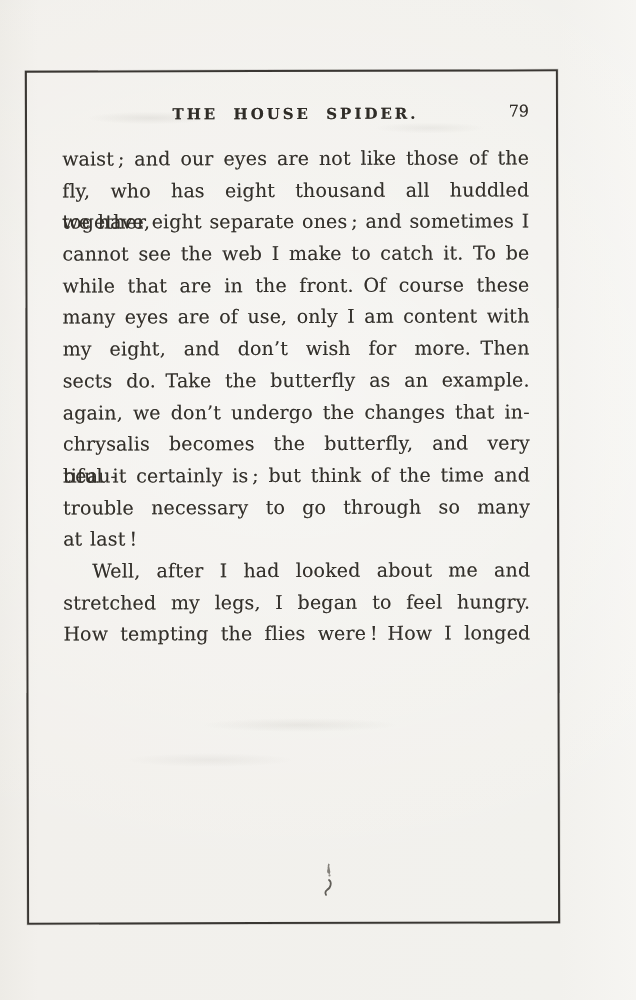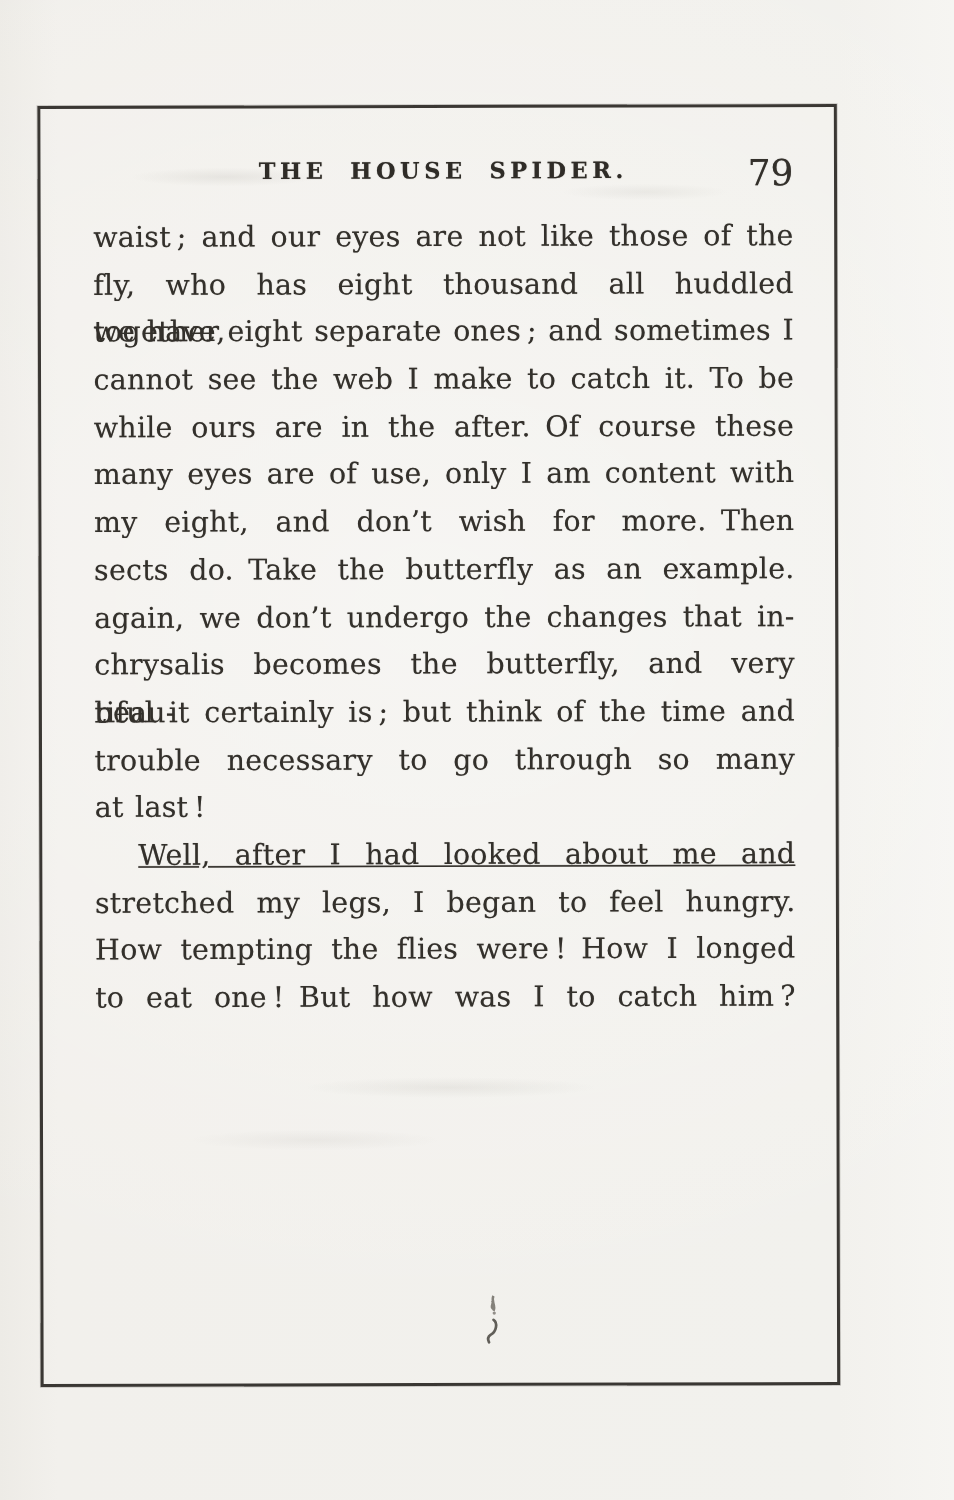--- a/index.html
+++ b/index.html
@@ -59,21 +59,21 @@
     font-weight: bold;
     letter-spacing: 3px;
     word-spacing: 7px;
     color: #2f2c27;
     text-shadow: 0 0 0.6px rgba(47,44,39,0.55);
   }
   .page-number {
     position: absolute;
     right: 0;
     top: -3px;
-    font-size: 24px;
+    font-size: 16px;
     color: #33302b;
     text-shadow: 0 0 0.5px rgba(47,44,39,0.5);
     text-align: right;
   }
   .text-block {
     position: absolute;
     left: 35px;
     top: 71px;
     width: 467px;
     color: #33302b;
@@ -87,21 +87,20 @@
     line-height: 31.7px;
     text-align: justify;
     text-align-last: justify;
     overflow: visible;
   }
   .line.no-fill {
     text-align-last: left;
   }
   .line.indent {
     padding-left: 29px;
-    text-decoration: underline;
   }
   .ink-blot {
     position: absolute;
     left: 291px;
     top: 790px;
     width: 16px;
     height: 36px;
     opacity: 0.8;
   }
 </style>
@@ -114,33 +113,32 @@
     <div class="header">
       <span class="running-title">THE HOUSE SPIDER.</span>
       <span class="page-number">79</span>
     </div>
 
     <div class="text-block" id="text-block">
         <div class="line">waist ; and our eyes are not like those of the</div>
         <div class="line">fly, who has eight thousand all huddled together,</div>
         <div class="line">we have eight separate ones ; and sometimes I</div>
         <div class="line">cannot see the web I make to catch it. To be</div>
-        <div class="line">while ours are in the after. Of course these</div>
+        <div class="line">while that are in the front. Of course these</div>
         <div class="line">many eyes are of use, only I am content with</div>
         <div class="line">my eight, and don’t wish for more. Then</div>
         <div class="line">sects do. Take the butterfly as an example.</div>
         <div class="line">again, we don’t undergo the changes that in-</div>
         <div class="line">chrysalis becomes the butterfly, and very beau-</div>
         <div class="line">tiful it certainly is ; but think of the time and</div>
         <div class="line">trouble necessary to go through so many</div>
         <div class="line no-fill">at last !</div>
         <div class="line indent">Well, after I had looked about me and</div>
         <div class="line">stretched my legs, I began to feel hungry.</div>
         <div class="line">How tempting the flies were ! How I longed</div>
-        <div class="line">to eat one ! But how was I to catch him ?</div>
       </div>
 
     <svg class="ink-blot" viewBox="0 0 16 36" xmlns="http://www.w3.org/2000/svg">
       <path d="M9 2 C 7 6, 11 8, 9 12 M8 5 C 10 7, 6 9, 9 11" stroke="#47423b" stroke-width="1.6" fill="none" opacity="0.8"></path>
       <path d="M9 18 C 12 20, 11 26, 7 28 C 5.5 29, 5 31, 6 33" stroke="#3e3a34" stroke-width="1.8" fill="none" stroke-linecap="round"></path>
       <circle cx="9.5" cy="13.5" r="1.1" fill="#47423b" opacity="0.7"></circle>
     </svg>
 
   </div>
 </div>

